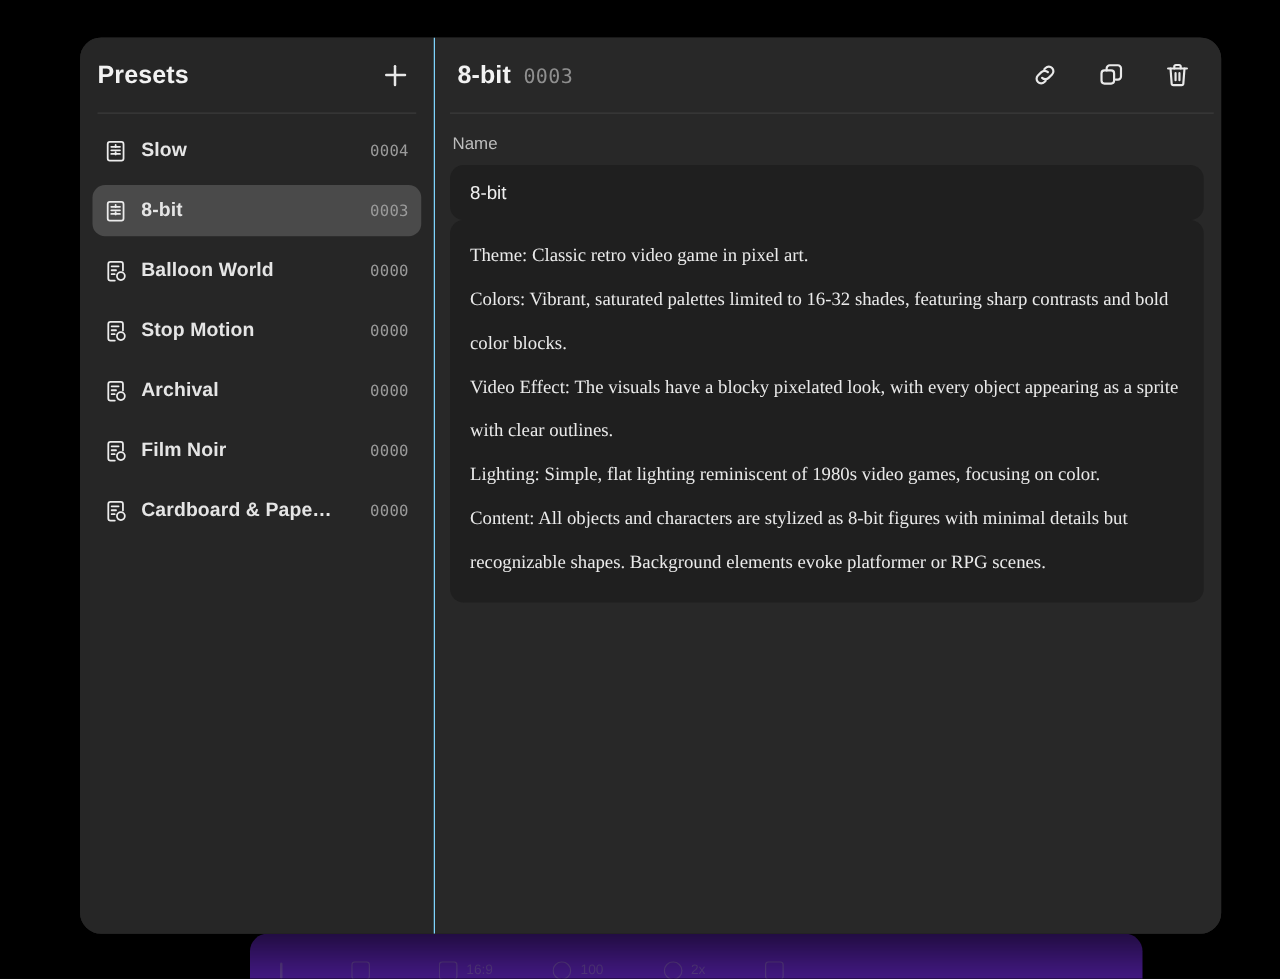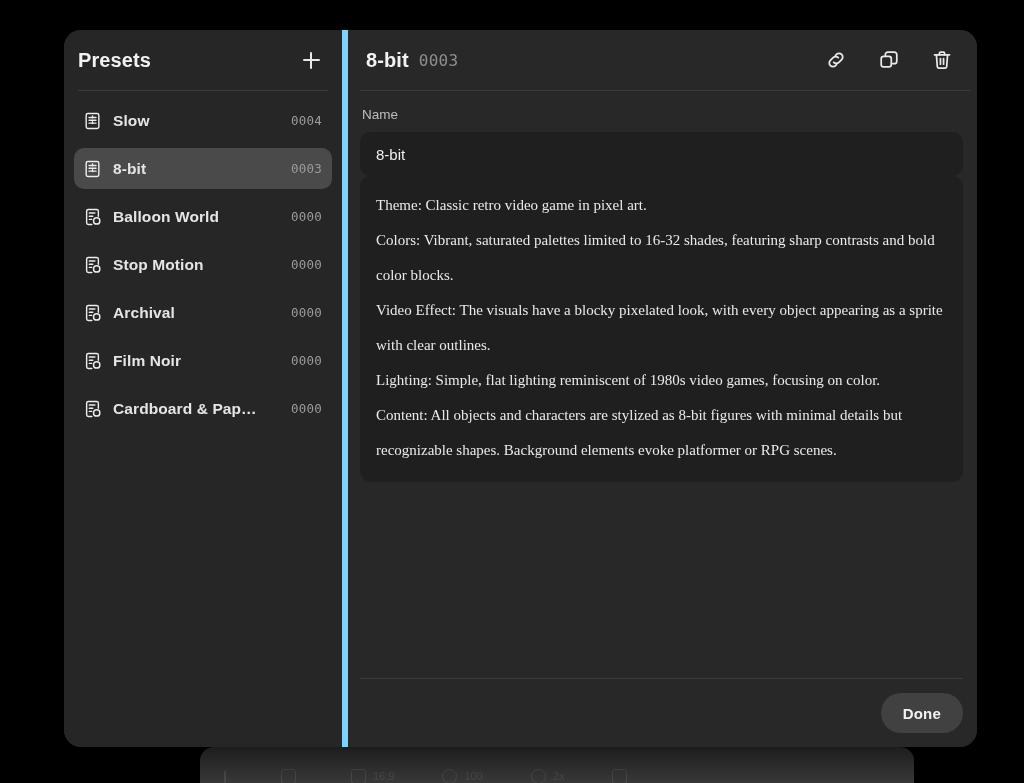--- a/index.html
+++ b/index.html
@@ -24,21 +24,21 @@
     inset: 0;
     background: #000000;
   }
 
   #bottom-toolbar {
     position: absolute;
     left: 200px;
     right: 110px;
     bottom: 0;
     height: 36px;
-    background: #404040;
+    background: #4c1d95;
     border-radius: 14px 14px 0 0;
     display: flex;
     align-items: flex-end;
     gap: 48px;
     padding: 0 24px 0 24px;
     overflow: hidden;
   }
   .toolbar-item {
     display: flex;
     align-items: center;
@@ -79,21 +79,21 @@
     box-shadow: 0 14px 48px rgba(0,0,0,0.75);
   }
 
   
   #preset-sidebar {
     width: 284px;
     flex: 0 0 284px;
     background: #262626;
     display: flex;
     flex-direction: column;
-    border-right: 6px solid #7dd3fc;
+    border-right: 1px solid #7dd3fc;
   }
 
   .sidebar-head {
     height: 60px;
     flex: 0 0 60px;
     display: flex;
     align-items: center;
     justify-content: space-between;
     padding: 0 16px 0 14px;
   }
@@ -436,21 +436,15 @@
       <div class="field-label">Name</div>
       <input class="name-input" type="text" value="8-bit" style="">
 
       <div class="preset-text-box">Theme: Classic retro video game in pixel art.
 Colors: Vibrant, saturated palettes limited to 16-32 shades, featuring sharp contrasts and bold color blocks.
 Video Effect: The visuals have a blocky pixelated look, with every object appearing as a sprite with clear outlines.
 Lighting: Simple, flat lighting reminiscent of 1980s video games, focusing on color.
 Content: All objects and characters are stylized as 8-bit figures with minimal details but recognizable shapes. Background elements evoke platformer or RPG scenes.</div>
     </div>
 
-    <div class="detail-footer">
-      <div class="footer-divider"></div>
-      <div class="footer-row">
-        <button class="done-btn">Done</button>
-      </div>
-    </div>
 
   </section>
 </div>
 
 </body></html>

